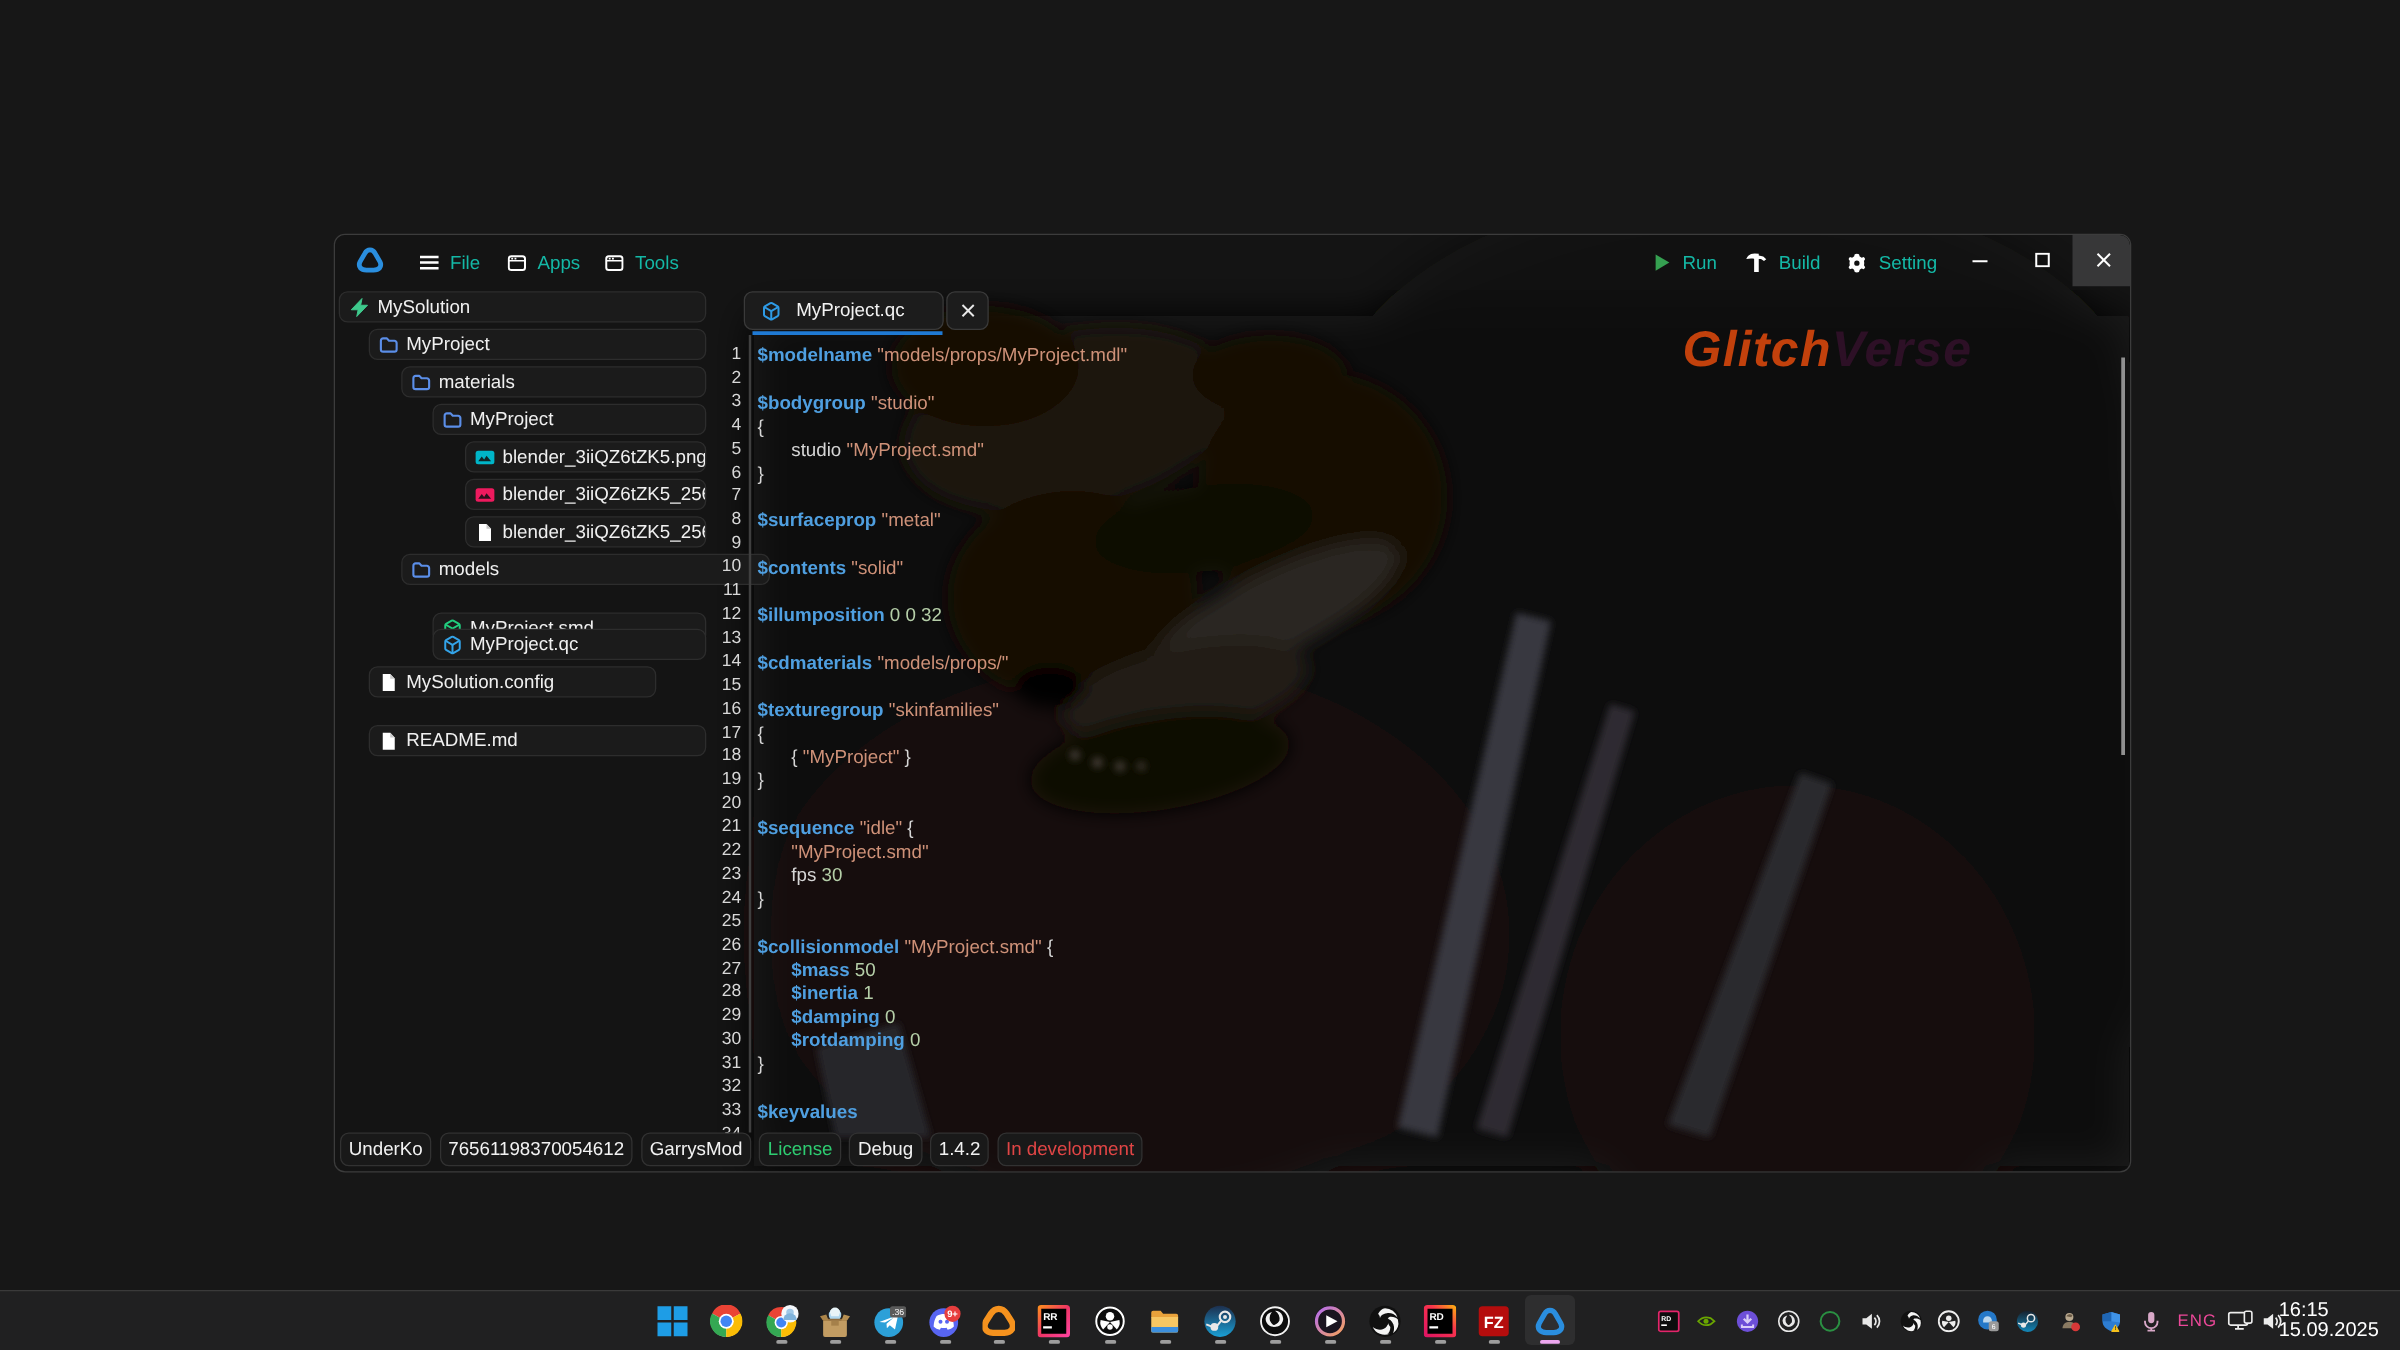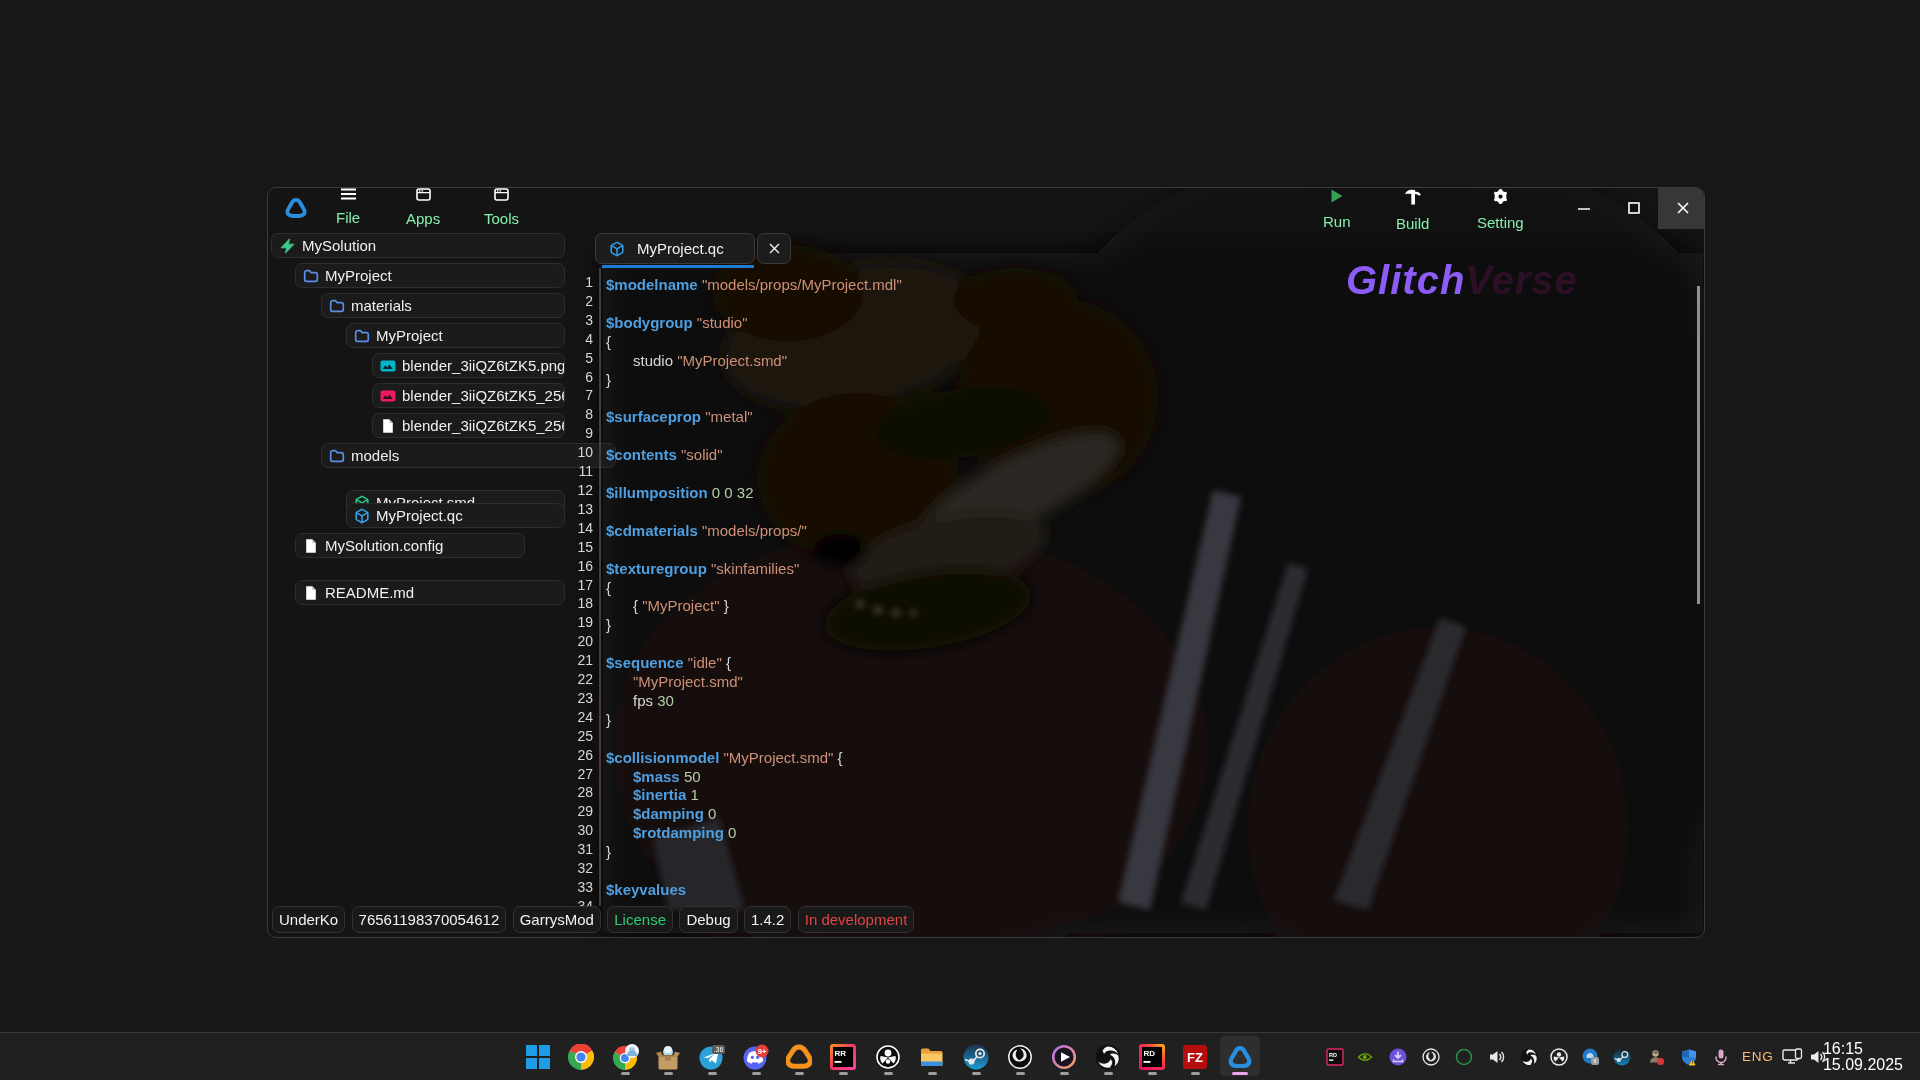--- a/index.html
+++ b/index.html
@@ -5,25 +5,25 @@
 * { margin:0; padding:0; box-sizing:border-box; }
 html,body { width:1920px; height:1080px; background:#171717; overflow:hidden;
   font-family:"Liberation Sans", sans-serif; }
 .abs { position:absolute; }
 
 #win { position:absolute; left:267px; top:187px; width:1438px; height:751px;
   background:#141414; border:1px solid #3c3c3c; border-radius:9px; overflow:hidden; }
 #art { position:absolute; left:0; top:0; width:1438px; height:751px; }
 #watermark { position:absolute; left:1078px; top:70px; font-size:40px; font-weight:bold;
   font-style:italic; letter-spacing:1px; color:#2d1026; }
-#watermark b { color:#8b5cf6; }
+#watermark b { color:#c2410c; }
 
 #titlebar { position:absolute; left:0; top:0; width:1436px; height:44px; background:rgba(20,20,20,0.55); }
 .mi { position:absolute; top:0; height:44px; display:flex; align-items:center; gap:9px;
-  color:#86efac; font-size:15px;flex-direction:column; }
+  color:#14b8a6; font-size:15px; }
 #closebg { position:absolute; right:0; top:0; width:46px; height:41px; background:#373738;
   border-radius:0 8px 0 0; }
 
 .row { position:absolute; height:25px; background:#1b1b1b; border:1px solid #2d2d2d;
   border-radius:7px; display:flex; align-items:center; padding-left:7px; gap:6px;
   color:#f0f0f0; font-size:15px; white-space:nowrap; overflow:hidden; }
 
 #tab { position:absolute; left:327px; top:45px; width:160px; height:31px; background:#1c1c1c;
   border:1px solid #3a3a3a; border-radius:7px; display:flex; align-items:center;
   padding-left:13px; gap:12px; color:#f2f2f2; font-size:15px; }
@@ -540,21 +540,21 @@
     <path d="M9 1.5 L2 3.5 V9 l7 0 Z" fill="#1f66b4"></path>
     <path d="M15 17 l-5.5 0 2.75-4.8 Z" fill="#f6c21c" stroke="#f6c21c" stroke-width="1" stroke-linejoin="round"></path>
     <text x="12.25" y="16.3" font-size="4.5" font-weight="bold" fill="#222" text-anchor="middle" font-family="Liberation Sans">!</text>
   </svg>
 <svg class="tray" style="left:1712px" viewBox="0 0 18 18">
     <rect x="6.5" y="1.5" width="5" height="9" rx="2.5" fill="#d8a8c8"></rect>
     <path d="M4 8.5 v1 a5 5 0 0 0 10 0 v-1" fill="none" stroke="#d8a8c8" stroke-width="1.5"></path>
     <line x1="9" y1="14.5" x2="9" y2="16.5" stroke="#d8a8c8" stroke-width="1.5"></line>
     <line x1="6" y1="16.5" x2="12" y2="16.5" stroke="#d8a8c8" stroke-width="1.5"></line>
   </svg>
-<div class="abs" style="left:1742px;top:1049px;color:#fdba74;font-size:13.5px;letter-spacing:.8px">ENG</div>
+<div class="abs" style="left:1742px;top:1049px;color:#ec4899;font-size:13.5px;letter-spacing:.8px">ENG</div>
 <svg class="tray" style="left:1782px;width:22px;height:18px" viewBox="0 0 22 18">
     <rect x="1" y="2" width="15" height="10" rx="1.5" fill="none" stroke="#ececec" stroke-width="1.4"></rect>
     <path d="M6 15 h7" stroke="#ececec" stroke-width="1.4"></path>
     <path d="M8.5 12 v3" stroke="#ececec" stroke-width="1.4"></path>
     <rect x="13.5" y="1" width="6" height="9.5" rx="1.5" fill="#1c1c1d" stroke="#ececec" stroke-width="1.3"></rect>
   </svg>
 <svg class="tray" style="left:1809px" viewBox="0 0 18 18">
     <path d="M2 6.5 h3 L9.5 3 v12 L5 11.5 H2 Z" fill="#ececec"></path>
     <path d="M11.5 6 a4.2 4.2 0 0 1 0 6 M13.5 4 a7 7 0 0 1 0 10" stroke="#ececec" stroke-width="1.4" fill="none"></path>
   </svg>

